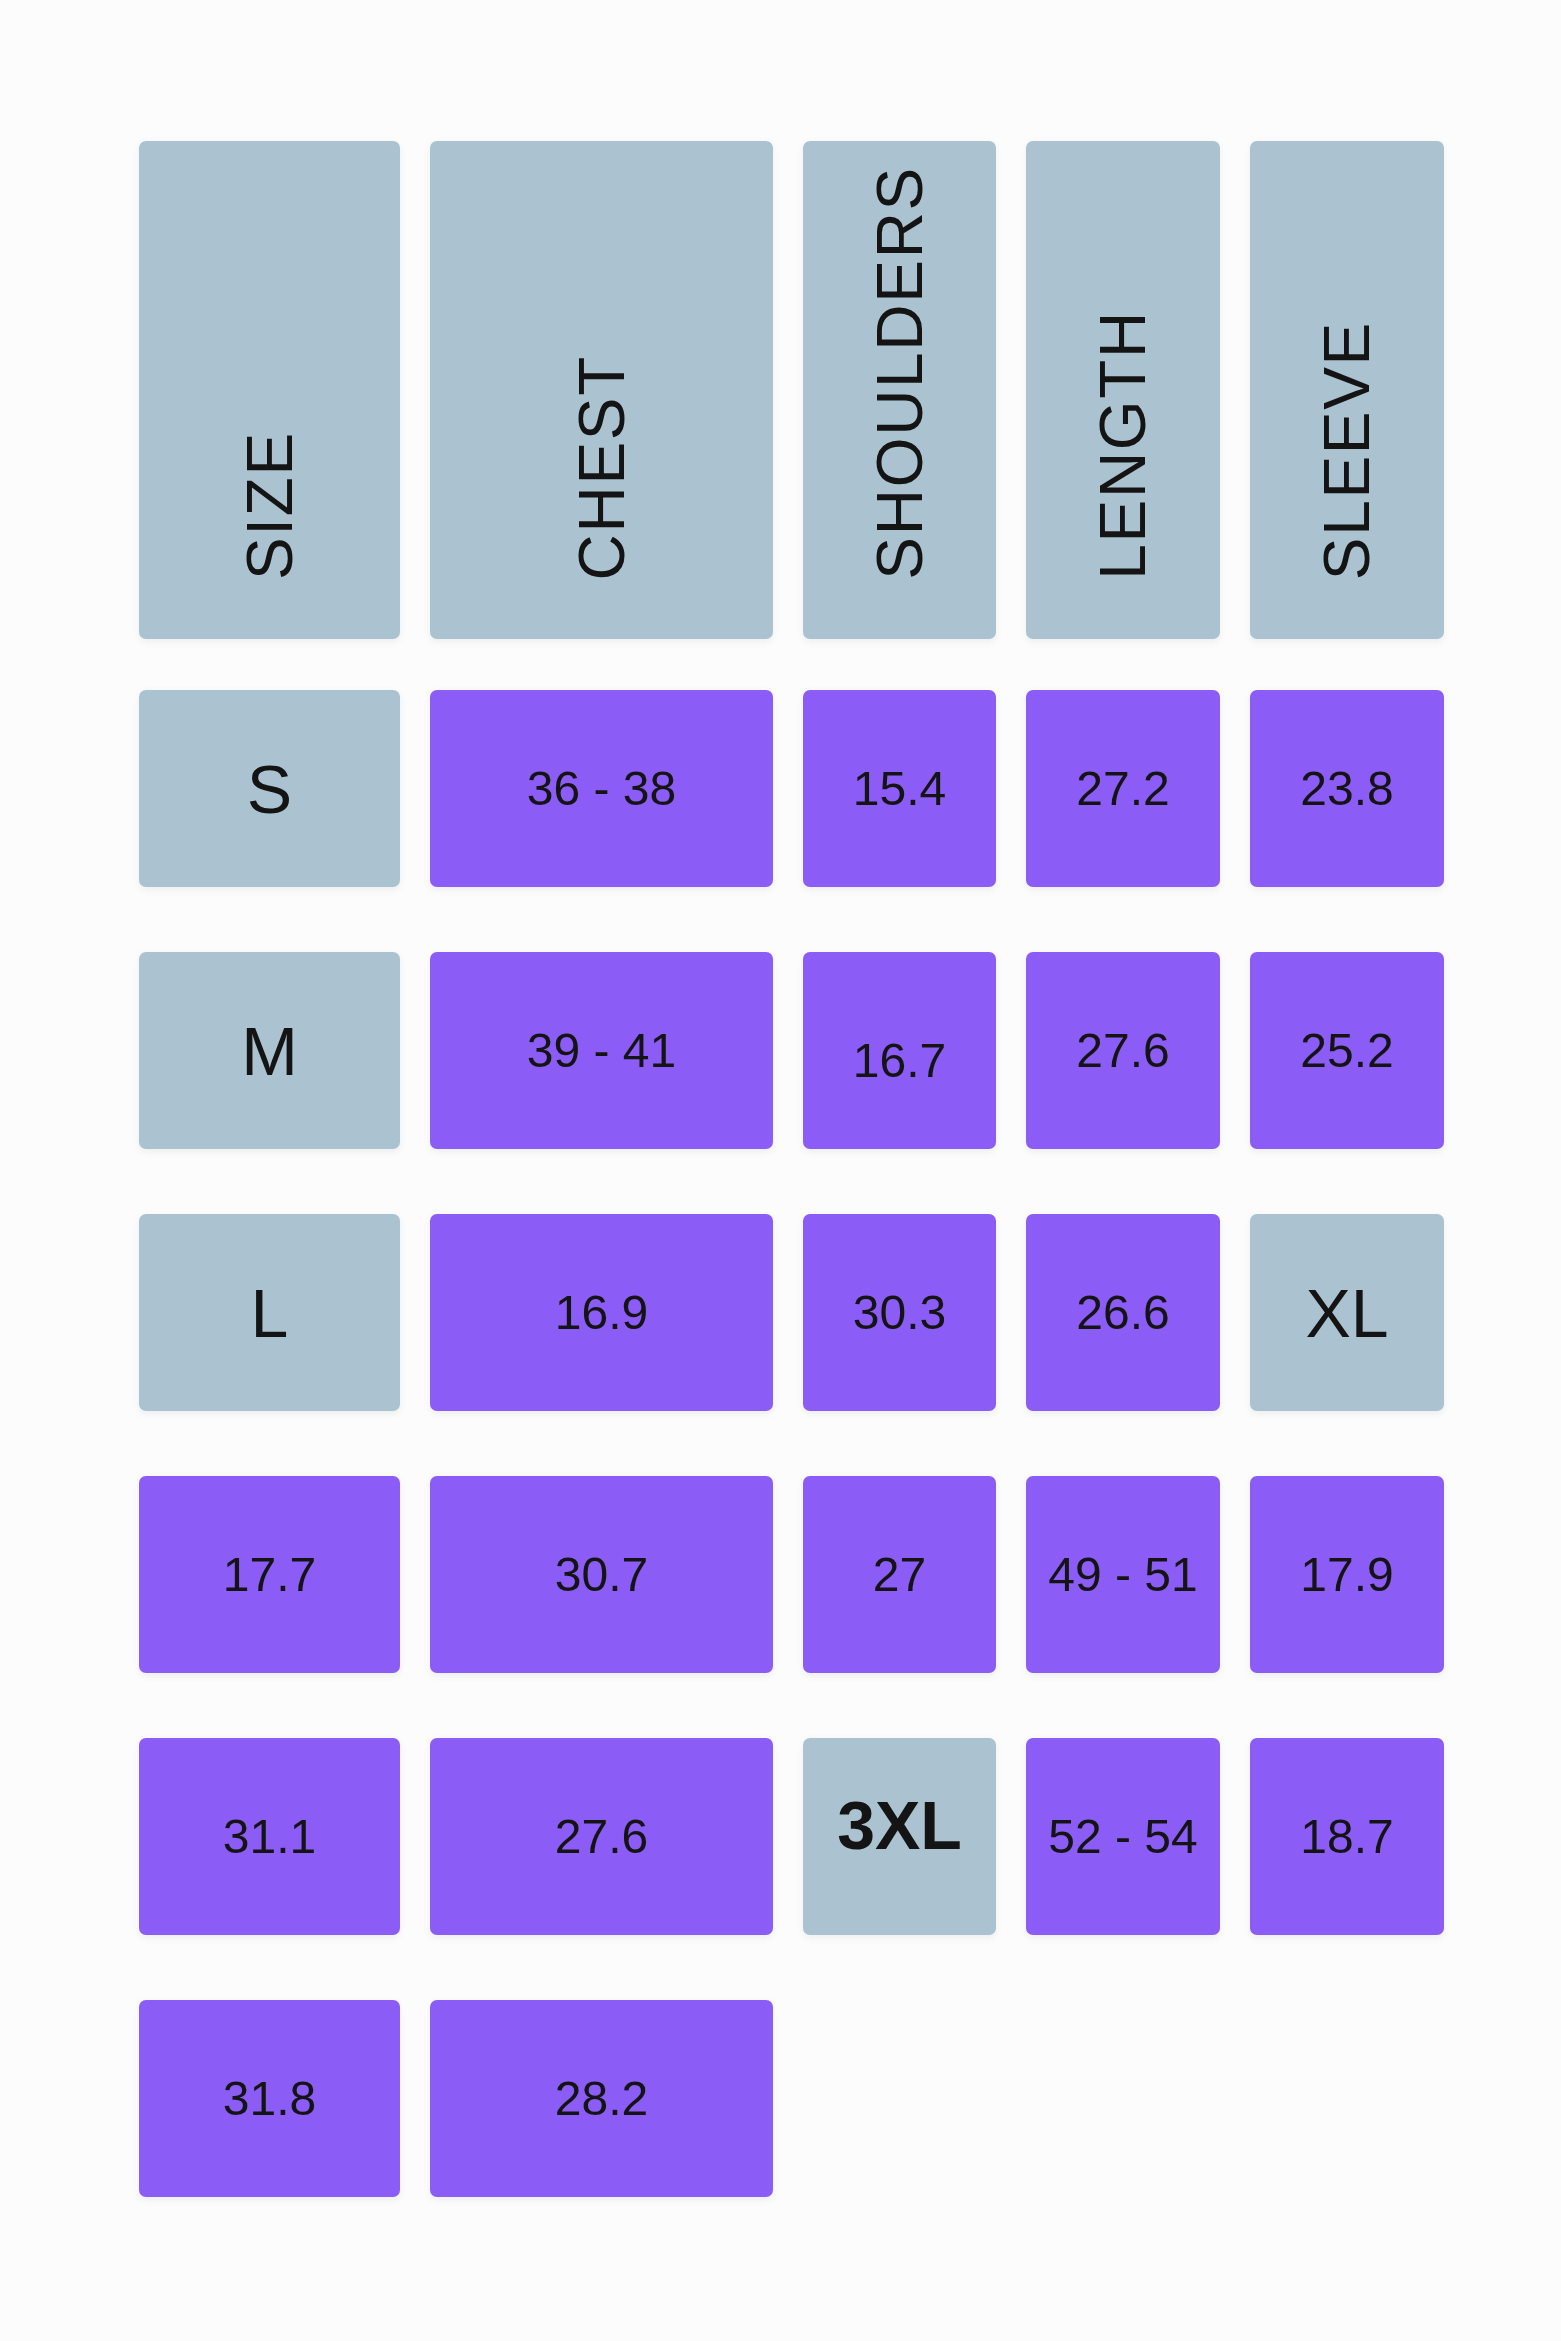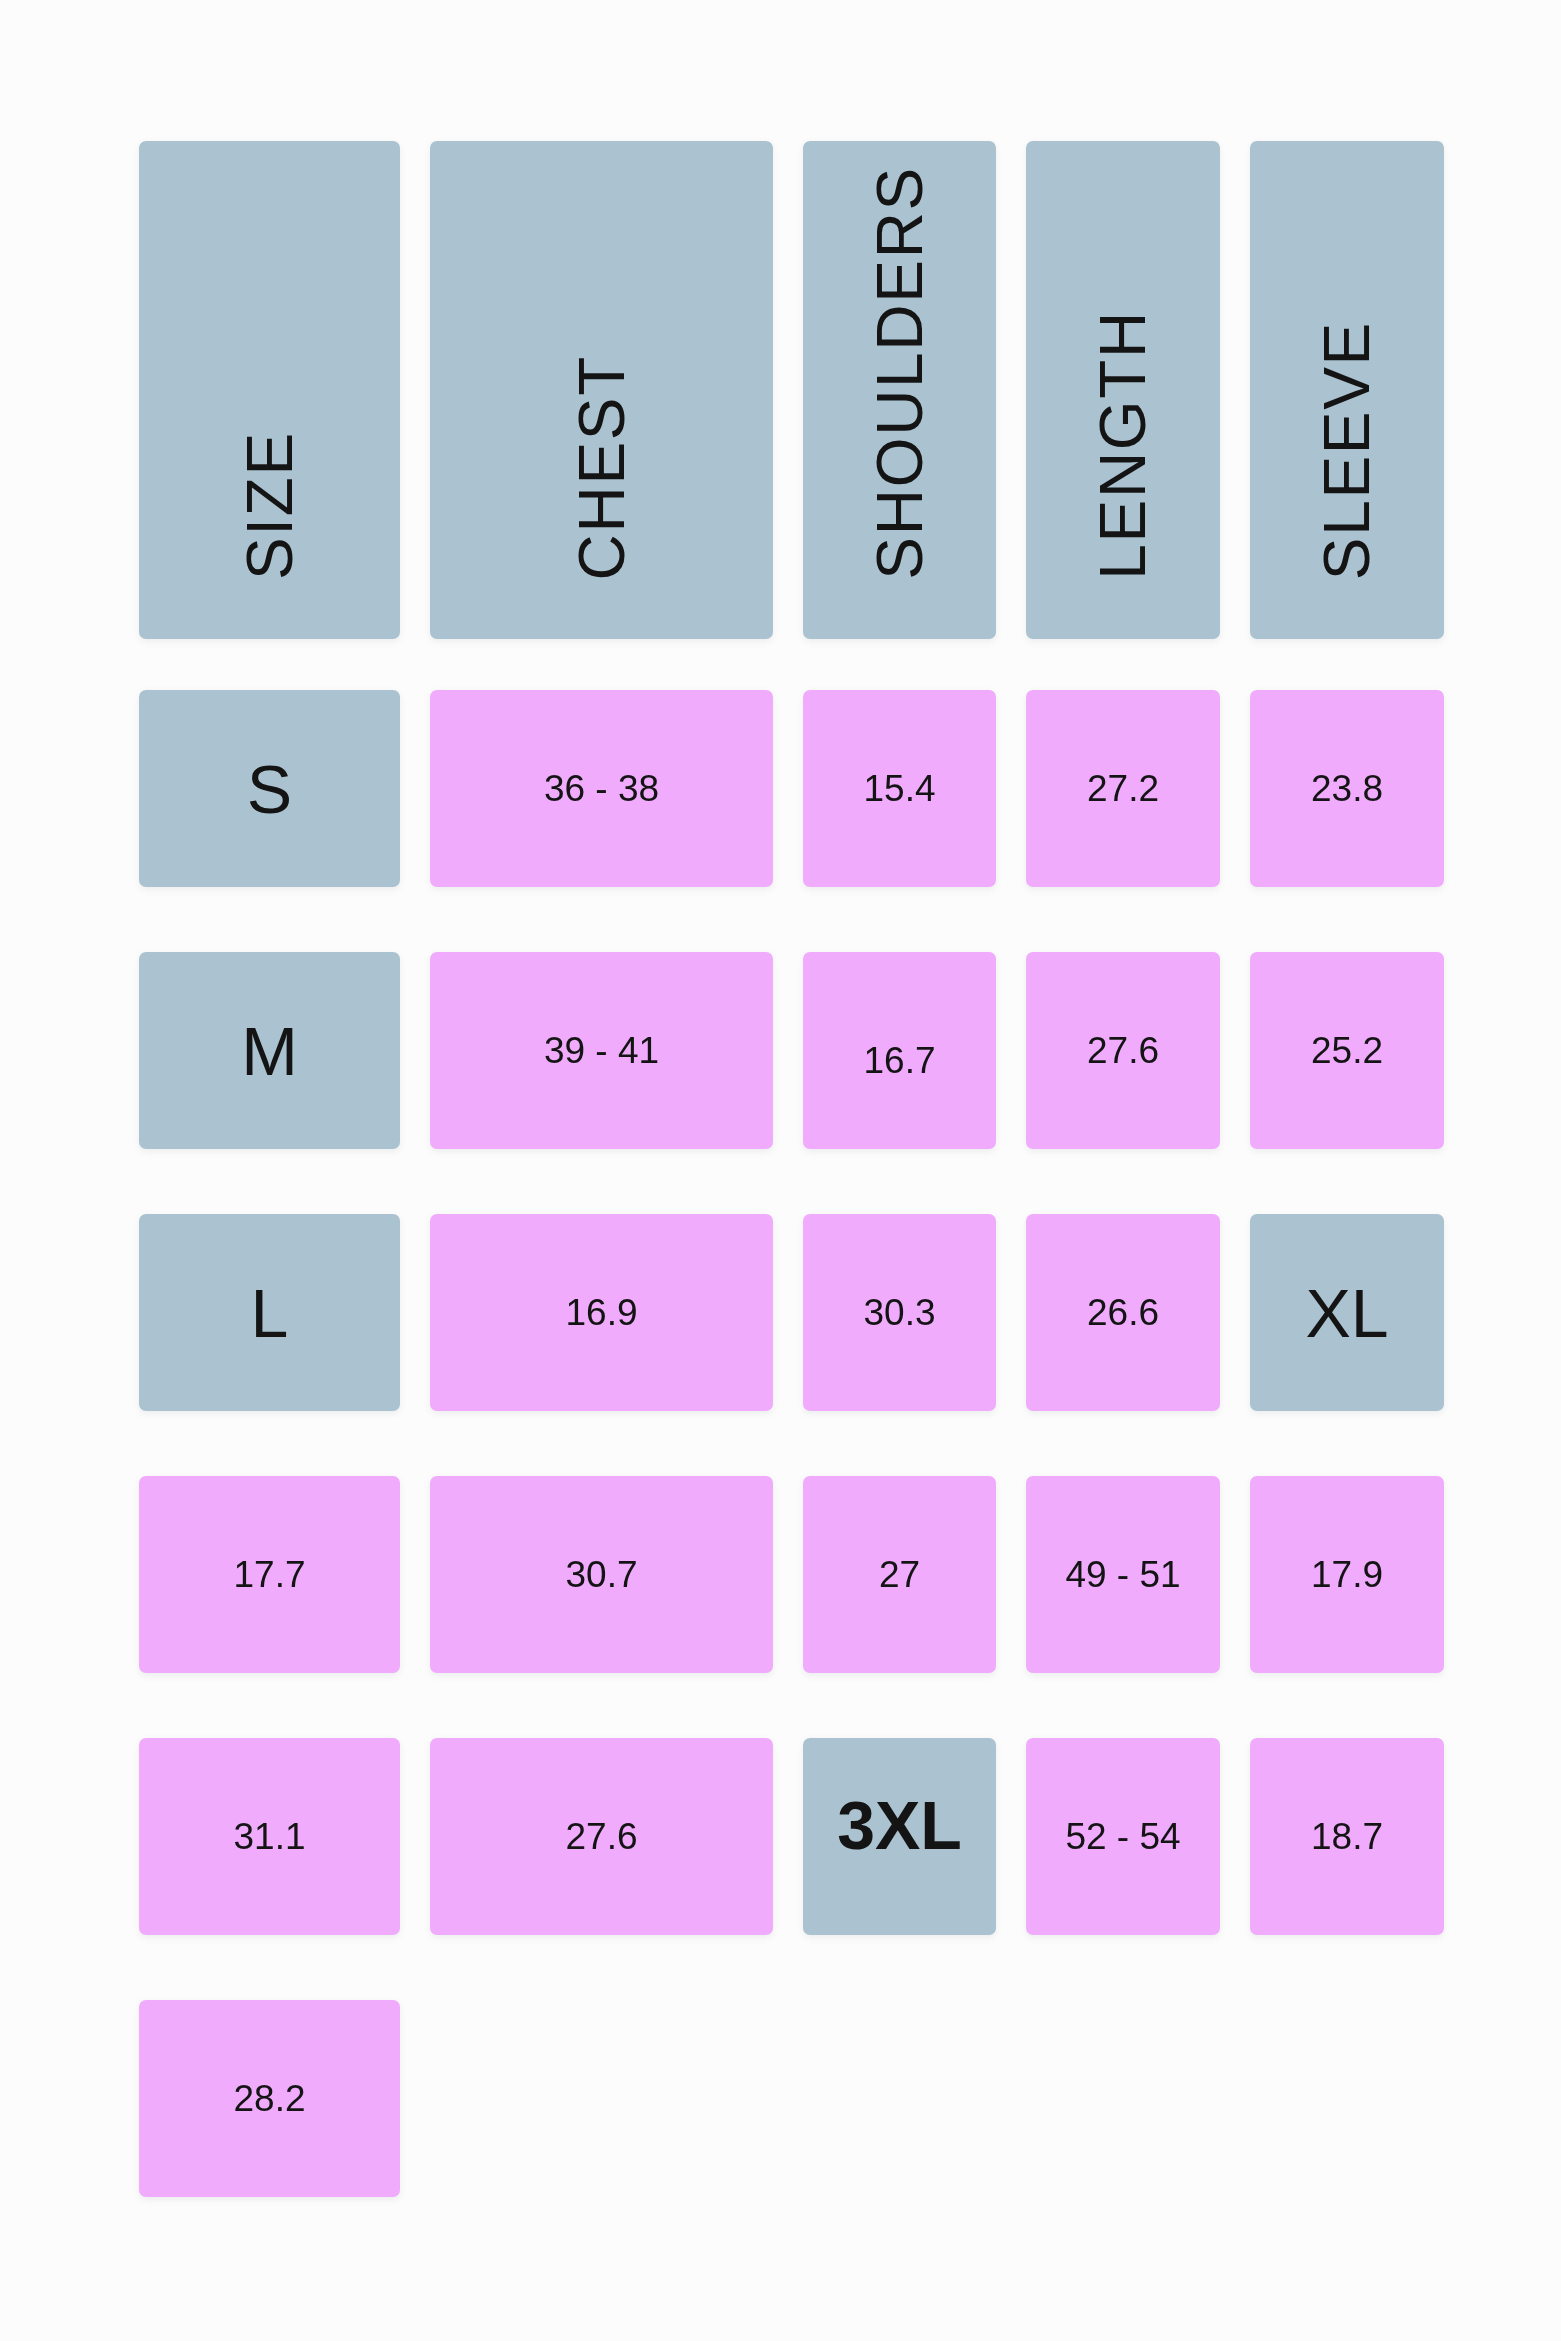--- a/index.html
+++ b/index.html
@@ -47,22 +47,22 @@
     display: flex;
     align-items: center;
     justify-content: center;
     box-shadow: 0 2.6px 6px rgba(110,120,130,0.10);
   }
   .size-cell {
     background: #abc3d0;
     font-size: 68px;
   }
   .data-cell {
-    background: #f0abfc;
-    font-size: 37px;
+    background: #8b5cf6;
+    font-size: 48px;
   }
   
   .body-grid .cell:nth-child(8)  .val { transform: translateY(9.5px); }
   .body-grid .cell:nth-child(23) .val { transform: translateY(-12px); font-weight: bold; }
 </style>
 </head>
 <body>
 
 <div class="canvas">
 
@@ -160,18 +160,21 @@
     <div class="cell size-cell">
       <span class="val">3XL</span>
     </div>
     <div class="cell data-cell">
       <span class="val">52 - 54</span>
     </div>
     <div class="cell data-cell">
       <span class="val">18.7</span>
     </div>
     <div class="cell data-cell">
+      <span class="val">31.8</span>
+    </div>
+    <div class="cell data-cell">
       <span class="val">28.2</span>
     </div>
 
   </div>
 </div>
 
 
 </body></html>

